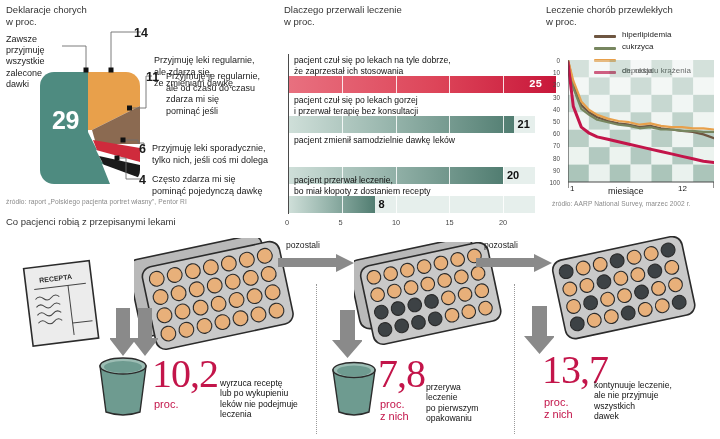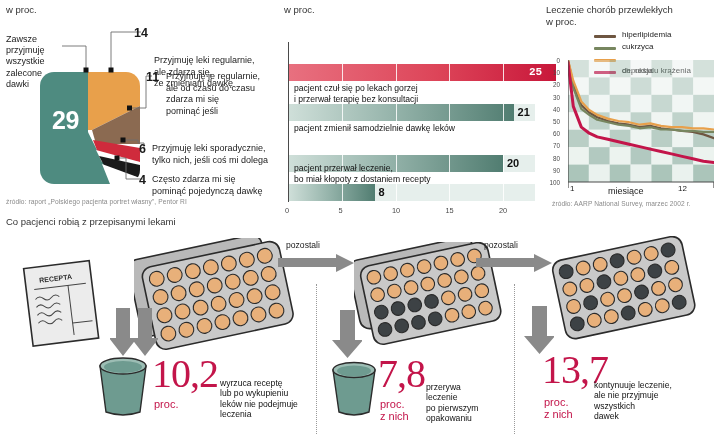--- a/index.html
+++ b/index.html
@@ -49,20 +49,21 @@
   .flow-desc{font-size:8.6px;line-height:10.4px;color:#111;}
   .pozostali{font-size:8.6px;color:#222;}
   .dashsep{position:absolute;border-left:1.4px dotted #9a9a9a;}
   .recepta-txt{font-size:7px;font-weight:bold;font-family:"Liberation Sans",sans-serif;}
 </style>
 </head>
 <body>
 
 <div class="abs" id="panel-declarations">
   <div class="ttl">
+    <div>Deklaracje chorych</div>
     <div>w proc.</div>
   </div>
 
   <div class="abs zaw" style="left:0;top:30px;width:62px;">
     <div>Zawsze</div>
     <div>przyjmuję</div>
     <div>wszystkie</div>
     <div>zalecone</div>
     <div>dawki</div>
   </div>
@@ -134,33 +135,36 @@
     <div class="abs big" style="left:0;top:0;">4</div>
     <div class="abs lbl" style="left:13px;top:1px;width:150px;white-space:pre-line;">Często zdarza mi się
 pominąć pojedynczą dawkę</div>
   </div>
 
   <div class="abs src" style="left:0;top:194px;">źródło: raport  „Polskiego pacjenta portret własny”, Pentor RI</div>
 </div>
 
 <div class="abs" id="panel-bars">
   <div class="ttl">
+    <div>Dlaczego przerwali leczenie</div>
     <div>w proc.</div>
   </div>
   <div id="bars-plot">
     <div class="axis-line"></div>
   <div class="xtick" style="left: -3px; top: 164px;">0</div>
       <div class="grid-v" style="left: 53.4783px;"></div>
       <div class="xtick" style="left: 50.4783px; top: 164px;">5</div>
       <div class="grid-v" style="left: 106.957px;"></div>
       <div class="xtick" style="left: 103.957px; top: 164px;">10</div>
       <div class="grid-v" style="left: 160.435px;"></div>
       <div class="xtick" style="left: 157.435px; top: 164px;">15</div>
       <div class="grid-v" style="left: 213.913px;"></div>
       <div class="xtick" style="left: 210.913px; top: 164px;">20</div>
+      <div class="bar-cap" style="left: 6px; top: 1px; width: 240px; white-space: pre-line;">pacjent czuł się po lekach na tyle dobrze,
+że zaprzestał ich stosowania</div>
       <div class="bar-row" style="top: 22px; height: 17px; width: 246px;">
         <div class="bar-band" style="width: 246px; background: rgb(251, 233, 236);"></div>
         <div class="bar-fill" style="width: 267.391px; background: linear-gradient(90deg, rgb(232, 112, 127) 0%, rgb(221, 69, 89) 55%, rgb(200, 23, 58) 100%);"></div>
         <div class="grid-v" style="left: 53.4783px; height: 17px;"></div>
         <div class="grid-v" style="left: 106.957px; height: 17px;"></div>
         <div class="grid-v" style="left: 160.435px; height: 17px;"></div>
         <div class="grid-v" style="left: 213.913px; height: 17px;"></div>
         <div class="bar-val" style="color: rgb(255, 255, 255); top: 2px; left: 240px; font-family: Liberation Mono, monospace;">25</div>
       </div>
       <div class="bar-cap" style="left: 6px; top: 41px; width: 240px; white-space: pre-line;">pacjent czuł się po lekach gorzej

